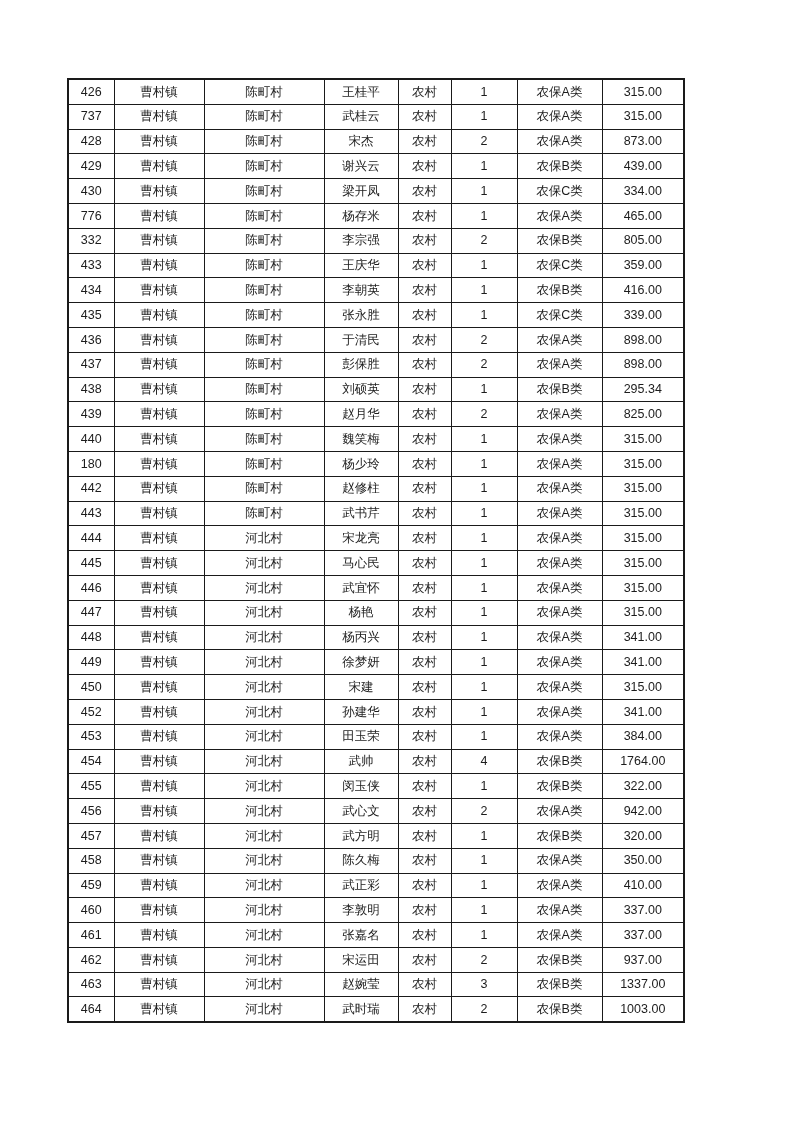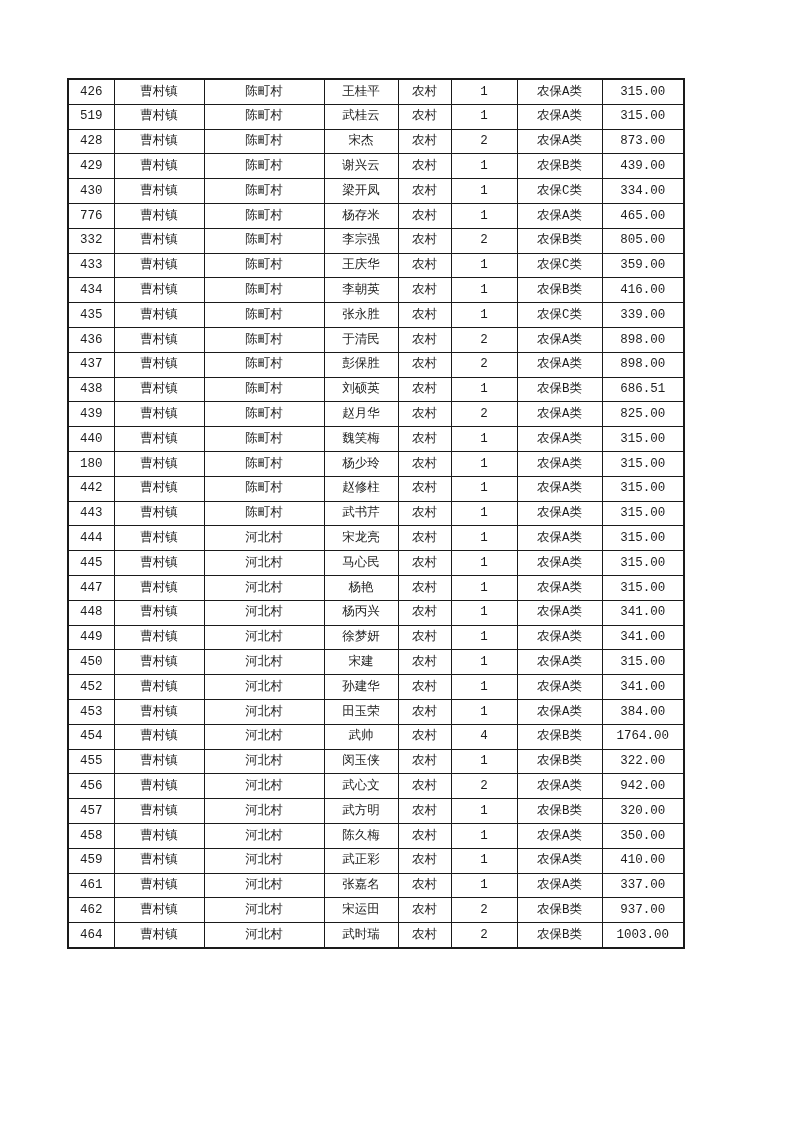--- a/index.html
+++ b/index.html
@@ -7,21 +7,21 @@
     padding: 0;
     background: #e8e8e8;
   }
   .page {
     position: relative;
     width: 793px;
     height: 1122px;
     background: #ffffff;
     margin: 0 auto;
     overflow: hidden;
-    font-family: Liberation Mono, monospace;
+    font-family: Liberation Sans, sans-serif;
   }
   table.roster {
     position: absolute;
     left: 67px;
     top: 78px;
     width: 616px;
     table-layout: fixed;
     border-collapse: collapse;
     border: 2px solid #1a1a1a;
   }
@@ -66,21 +66,21 @@
           <td>426</td>
           <td>曹村镇</td>
           <td>陈町村</td>
           <td>王桂平</td>
           <td>农村</td>
           <td>1</td>
           <td>农保A类</td>
           <td>315.00</td>
         </tr>
         <tr>
-          <td>519</td>
+          <td>737</td>
           <td>曹村镇</td>
           <td>陈町村</td>
           <td>武桂云</td>
           <td>农村</td>
           <td>1</td>
           <td>农保A类</td>
           <td>315.00</td>
         </tr>
         <tr>
           <td>428</td>
@@ -183,21 +183,21 @@
           <td>898.00</td>
         </tr>
         <tr>
           <td>438</td>
           <td>曹村镇</td>
           <td>陈町村</td>
           <td>刘硕英</td>
           <td>农村</td>
           <td>1</td>
           <td>农保B类</td>
-          <td>686.51</td>
+          <td>295.34</td>
         </tr>
         <tr>
           <td>439</td>
           <td>曹村镇</td>
           <td>陈町村</td>
           <td>赵月华</td>
           <td>农村</td>
           <td>2</td>
           <td>农保A类</td>
           <td>825.00</td>
@@ -256,20 +256,30 @@
           <td>445</td>
           <td>曹村镇</td>
           <td>河北村</td>
           <td>马心民</td>
           <td>农村</td>
           <td>1</td>
           <td>农保A类</td>
           <td>315.00</td>
         </tr>
         <tr>
+          <td>446</td>
+          <td>曹村镇</td>
+          <td>河北村</td>
+          <td>武宜怀</td>
+          <td>农村</td>
+          <td>1</td>
+          <td>农保A类</td>
+          <td>315.00</td>
+        </tr>
+        <tr>
           <td>447</td>
           <td>曹村镇</td>
           <td>河北村</td>
           <td>杨艳</td>
           <td>农村</td>
           <td>1</td>
           <td>农保A类</td>
           <td>315.00</td>
         </tr>
         <tr>
@@ -376,38 +386,58 @@
           <td>459</td>
           <td>曹村镇</td>
           <td>河北村</td>
           <td>武正彩</td>
           <td>农村</td>
           <td>1</td>
           <td>农保A类</td>
           <td>410.00</td>
         </tr>
         <tr>
+          <td>460</td>
+          <td>曹村镇</td>
+          <td>河北村</td>
+          <td>李敦明</td>
+          <td>农村</td>
+          <td>1</td>
+          <td>农保A类</td>
+          <td>337.00</td>
+        </tr>
+        <tr>
           <td>461</td>
           <td>曹村镇</td>
           <td>河北村</td>
           <td>张嘉名</td>
           <td>农村</td>
           <td>1</td>
           <td>农保A类</td>
           <td>337.00</td>
         </tr>
         <tr>
           <td>462</td>
           <td>曹村镇</td>
           <td>河北村</td>
           <td>宋运田</td>
           <td>农村</td>
           <td>2</td>
           <td>农保B类</td>
           <td>937.00</td>
+        </tr>
+        <tr>
+          <td>463</td>
+          <td>曹村镇</td>
+          <td>河北村</td>
+          <td>赵婉莹</td>
+          <td>农村</td>
+          <td>3</td>
+          <td>农保B类</td>
+          <td>1337.00</td>
         </tr>
         <tr>
           <td>464</td>
           <td>曹村镇</td>
           <td>河北村</td>
           <td>武时瑞</td>
           <td>农村</td>
           <td>2</td>
           <td>农保B类</td>
           <td>1003.00</td>

